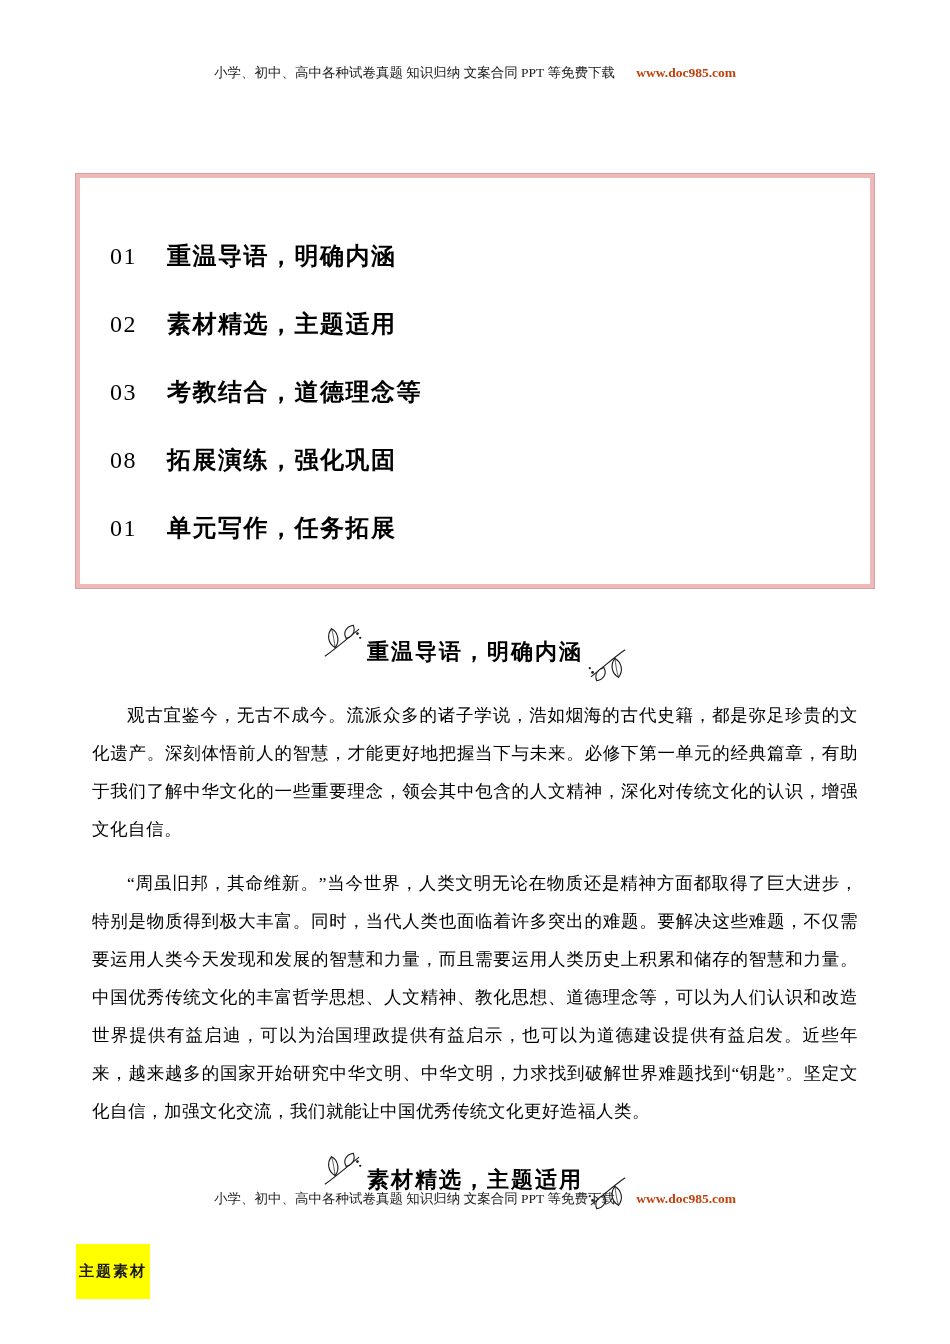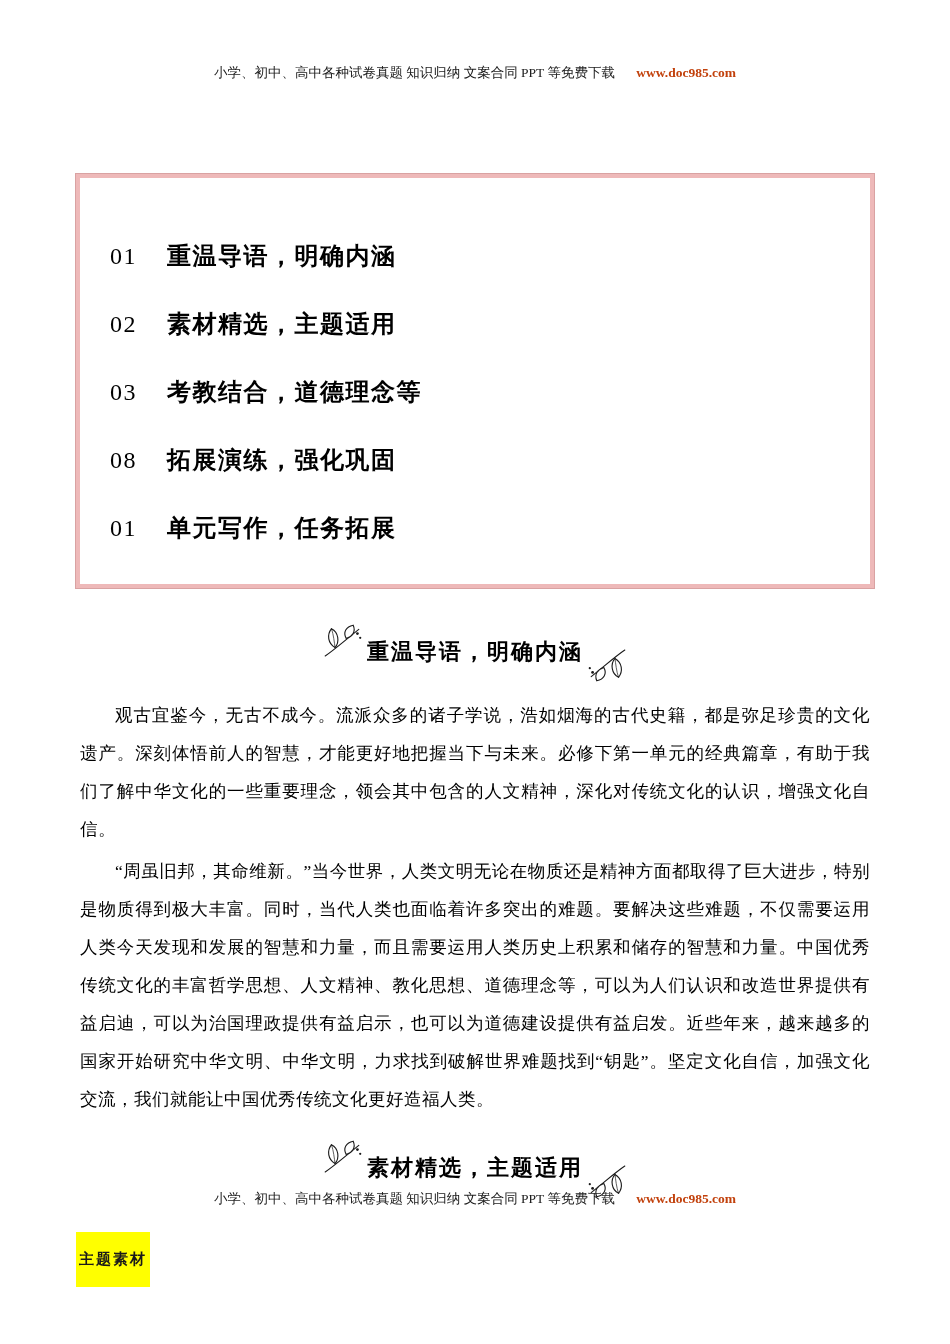--- a/index.html
+++ b/index.html
@@ -82,21 +82,21 @@
     font-family: "Liberation Sans", "DejaVu Sans", sans-serif;
     font-weight: 700;
     font-size: 22px;
     letter-spacing: 2px;
   }
   .leaf { width: 42px; height: 36px; flex: 0 0 auto; }
   .leaf.left  { transform: translateY(-10px); }
   .leaf.right { transform: translateY(12px) rotate(180deg); }
 
   .body-para {
-    margin: 4px;
+    margin: 16px;
     font-size: 17.5px;
     line-height: 38px;
     text-align: justify;
     text-indent: 2em;
     letter-spacing: 0.5px;
   }
   .body-para.first { margin-top: 26px; }
 
   .tag-highlight {
     margin-top: 46px;

